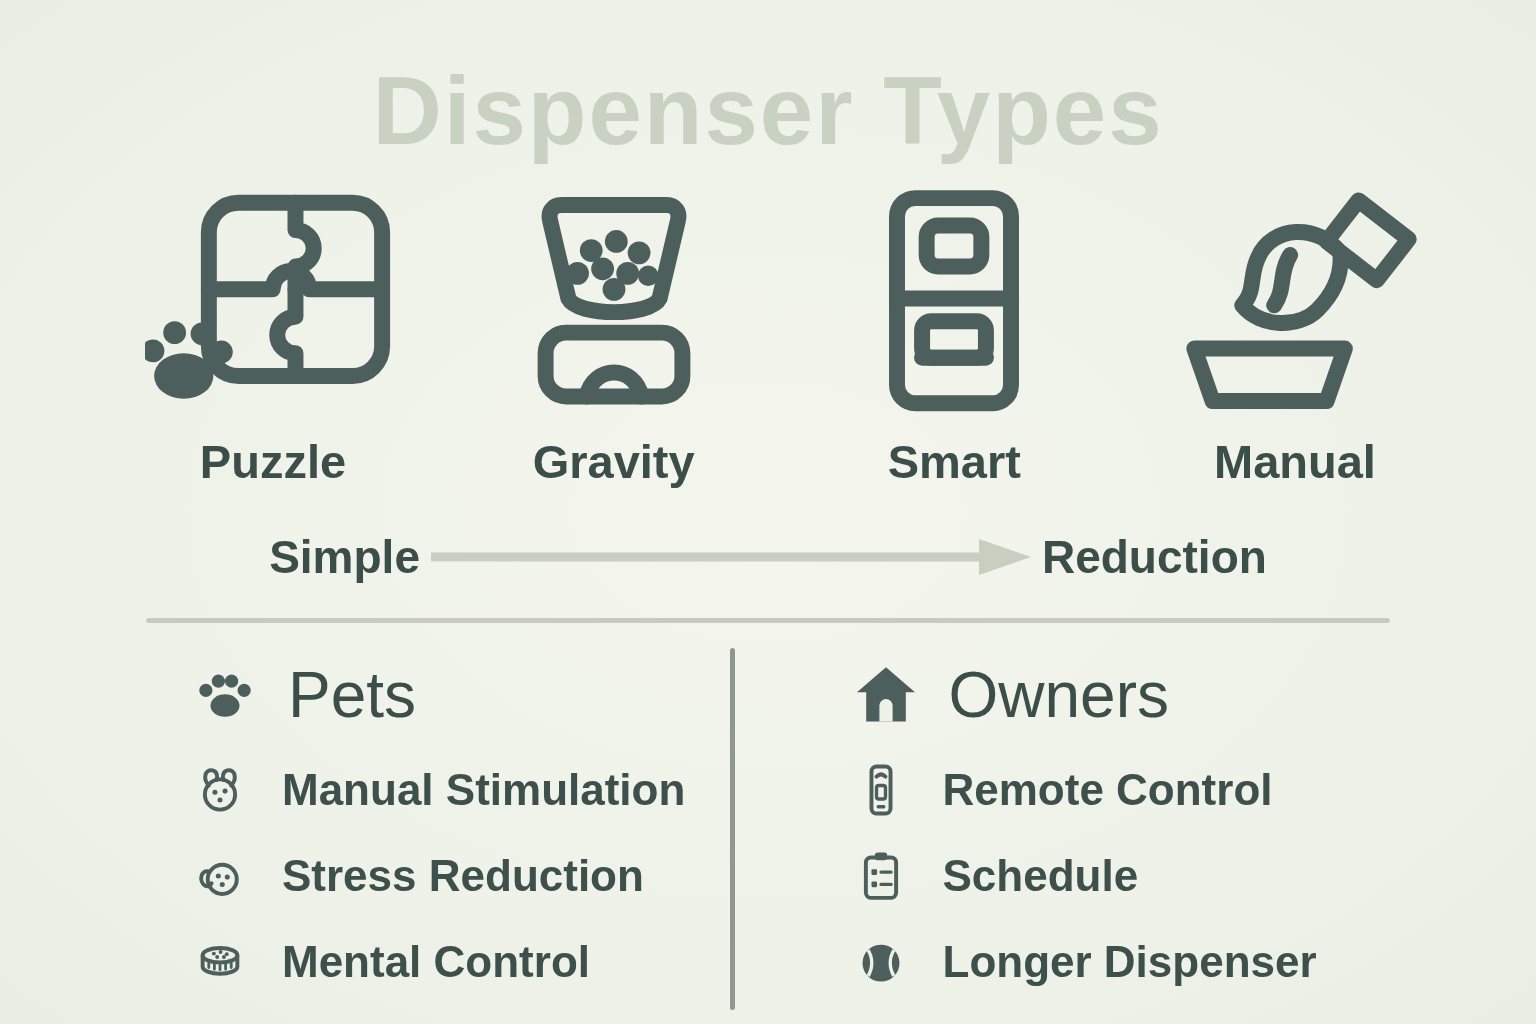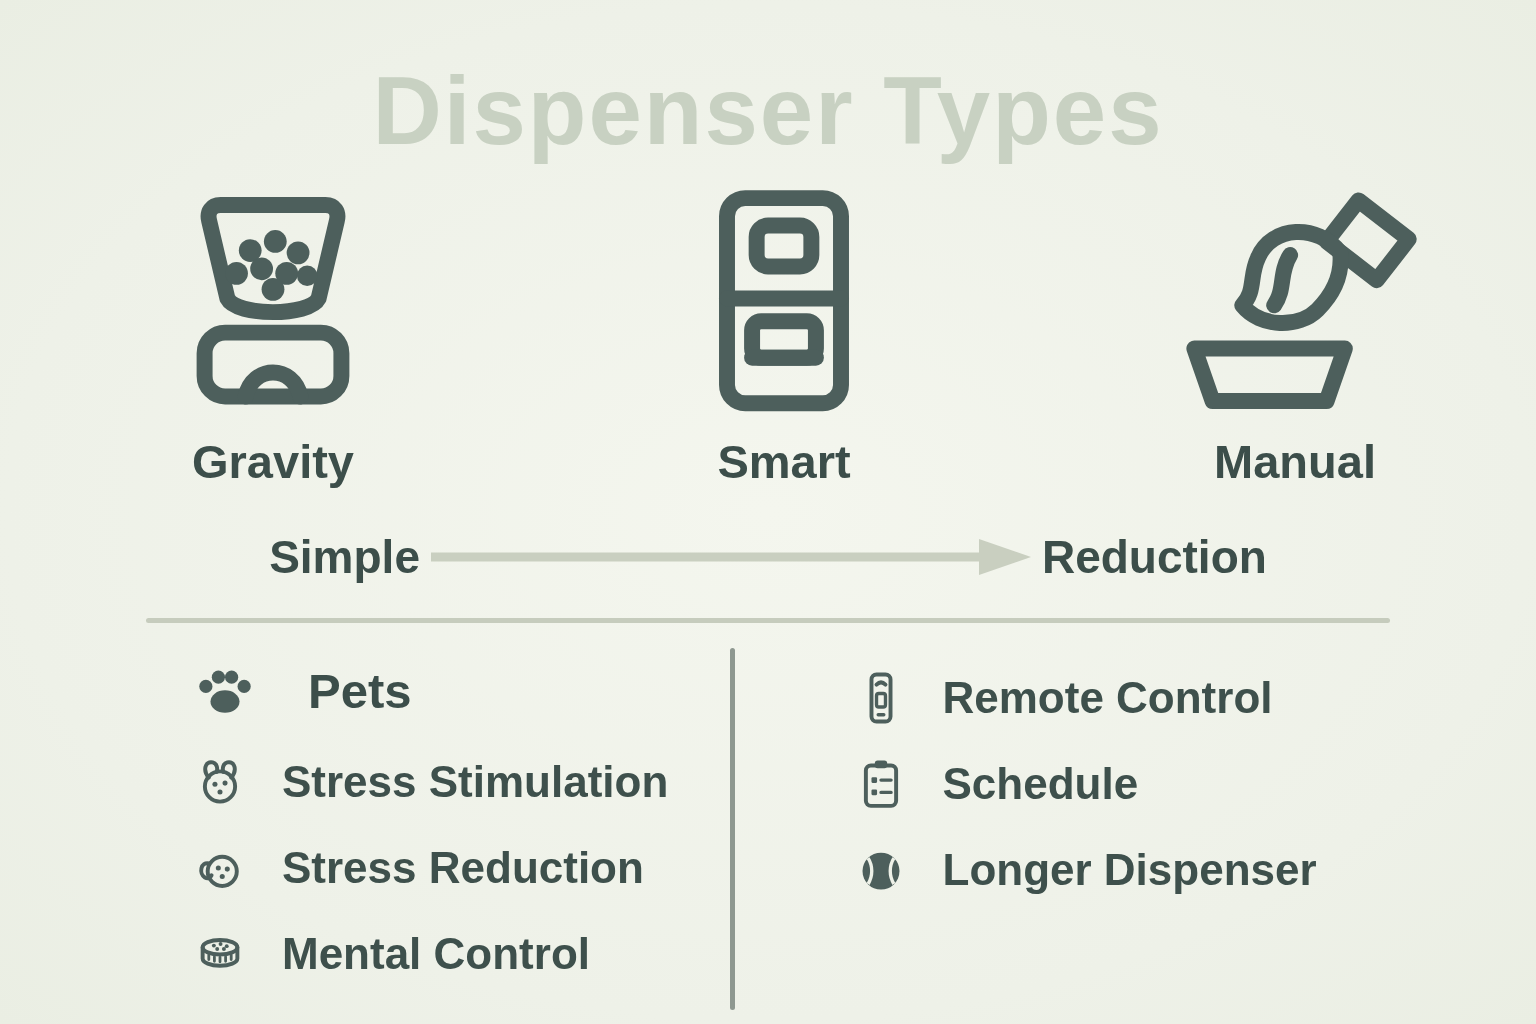--- a/index.html
+++ b/index.html
@@ -55,39 +55,57 @@
     position:absolute; top:640px; left:146px; right:146px; bottom:14px;
     display:flex;
   }
   .col { flex:1; padding-left:46px; }
   .col-right { padding-left:118px; }
   .col-head {
     display:flex; align-items:center; gap:30px; margin-top:18px;
   }
   .col-head .head-icon { width:66px; height:66px; color:#4d5f5c; flex:0 0 auto; }
   .col-head .head-icon svg { width:66px; height:66px; }
-  .col-heading { font-size:49px; font-weight:700; color:#3c4e4a;margin-left:20px; }
+  .col-heading { font-size:64px; font-weight:400; color:#3c4e4a; }
   .benefit-list { list-style:none; margin-top:18px; }
   .benefit-item {
     display:flex; align-items:center; gap:34px; margin-top:30px;
   }
   .benefit-icon { width:56px; height:56px; color:#4d5f5c; flex:0 0 auto; }
   .benefit-icon svg { width:56px; height:56px; }
   .benefit-label { font-size:44px; font-weight:600; color:#3e504c; }
   svg { display:block; }
 </style>
 </head>
 <body>
 
 <div class="canvas">
 
   <h1 class="page-title">Dispenser Types</h1>
 
   <div class="types-row">
 
+    <div class="type">
+      <div class="type-iconbox">
+        <svg viewBox="0 0 112 100" fill="none" stroke="currentColor" stroke-width="7" stroke-linejoin="round" stroke-linecap="round">
+          <rect x="28" y="6" width="76" height="76" rx="13"></rect>
+          <path d="M28,44 H56 A8,8 0 1 1 72,44 H104"></path>
+          <path d="M66,6 V18 A8,8 0 1 1 66,34 V44"></path>
+          <path d="M66,44 V56 A8,8 0 1 0 66,72 V82"></path>
+          <g fill="currentColor" stroke="none">
+            <ellipse cx="17" cy="82" rx="13" ry="10"></ellipse>
+            <circle cx="3.5" cy="71" r="5"></circle>
+            <circle cx="13" cy="63" r="5"></circle>
+            <circle cx="25" cy="63.5" r="5"></circle>
+            <circle cx="33.5" cy="71.5" r="5"></circle>
+          </g>
+        </svg>
+      </div>
+      <div class="type-label">Puzzle</div>
+    </div>
 
     <div class="type">
       <div class="type-iconbox">
         <svg viewBox="0 0 100 100" fill="none" stroke="currentColor" stroke-width="7" stroke-linejoin="round" stroke-linecap="round">
           <path d="M27,7 H73 C77,7 79,10 78,14 L70,48 C66,56 34,56 30,48 L22,14 C21,10 23,7 27,7 Z"></path>
           <g fill="currentColor" stroke="none">
             <circle cx="40" cy="27" r="5"></circle>
             <circle cx="51" cy="23" r="5"></circle>
             <circle cx="61" cy="28" r="5"></circle>
             <circle cx="34" cy="37" r="5"></circle>
@@ -165,21 +183,21 @@
               <circle cx="50" cy="58" r="27"></circle>
               <path d="M30,42 C19,30 23,12 37,15 C45,17 46,26 44,32"></path>
               <path d="M70,42 C81,30 77,12 63,15 C55,17 54,26 56,32"></path>
               <g fill="currentColor" stroke="none">
                 <circle cx="41" cy="54" r="4.5"></circle>
                 <circle cx="59" cy="52" r="4.5"></circle>
                 <circle cx="50" cy="68" r="4.5"></circle>
               </g>
             </svg>
           </span>
-          <span class="benefit-label">Stress Stimulation</span>
+          <span class="benefit-label">Manual Stimulation</span>
         </li>
         <li class="benefit-item">
           <span class="benefit-icon">
             <svg viewBox="0 0 100 100" fill="none" stroke="currentColor" stroke-width="7" stroke-linecap="round" stroke-linejoin="round">
               <circle cx="54" cy="56" r="26"></circle>
               <path d="M31,42 C15,38 12,60 23,67 C28,70 33,68 35,63"></path>
               <g fill="currentColor" stroke="none">
                 <circle cx="47" cy="50" r="4.5"></circle>
                 <circle cx="63" cy="52" r="4.5"></circle>
                 <circle cx="54" cy="65" r="4.5"></circle>
@@ -204,20 +222,29 @@
             </svg>
           </span>
           <span class="benefit-label">Mental Control</span>
         </li>
       </ul>
     </div>
 
     <div class="divider-v"></div>
 
     <div class="col col-right">
+      <div class="col-head">
+        <span class="head-icon">
+          <svg viewBox="0 0 100 100">
+            <path d="M50,8 L94,46 H80 V90 H20 V46 H6 Z" fill="currentColor"></path>
+            <path d="M40,90 V66 a10,10 0 0 1 20,0 V90 Z" fill="#eef1e8"></path>
+          </svg>
+        </span>
+        <span class="col-heading">Owners</span>
+      </div>
       <ul class="benefit-list">
         <li class="benefit-item">
           <span class="benefit-icon">
             <svg viewBox="0 0 100 100" fill="none" stroke="currentColor" stroke-width="7" stroke-linecap="round" stroke-linejoin="round">
               <rect x="33" y="8" width="34" height="84" rx="9"></rect>
               <path d="M42,26 Q50,18 58,26"></path>
               <rect x="42" y="42" width="16" height="24" rx="4" stroke-width="6"></rect>
               <path d="M45,80 H55" stroke-width="6"></path>
             </svg>
           </span>

